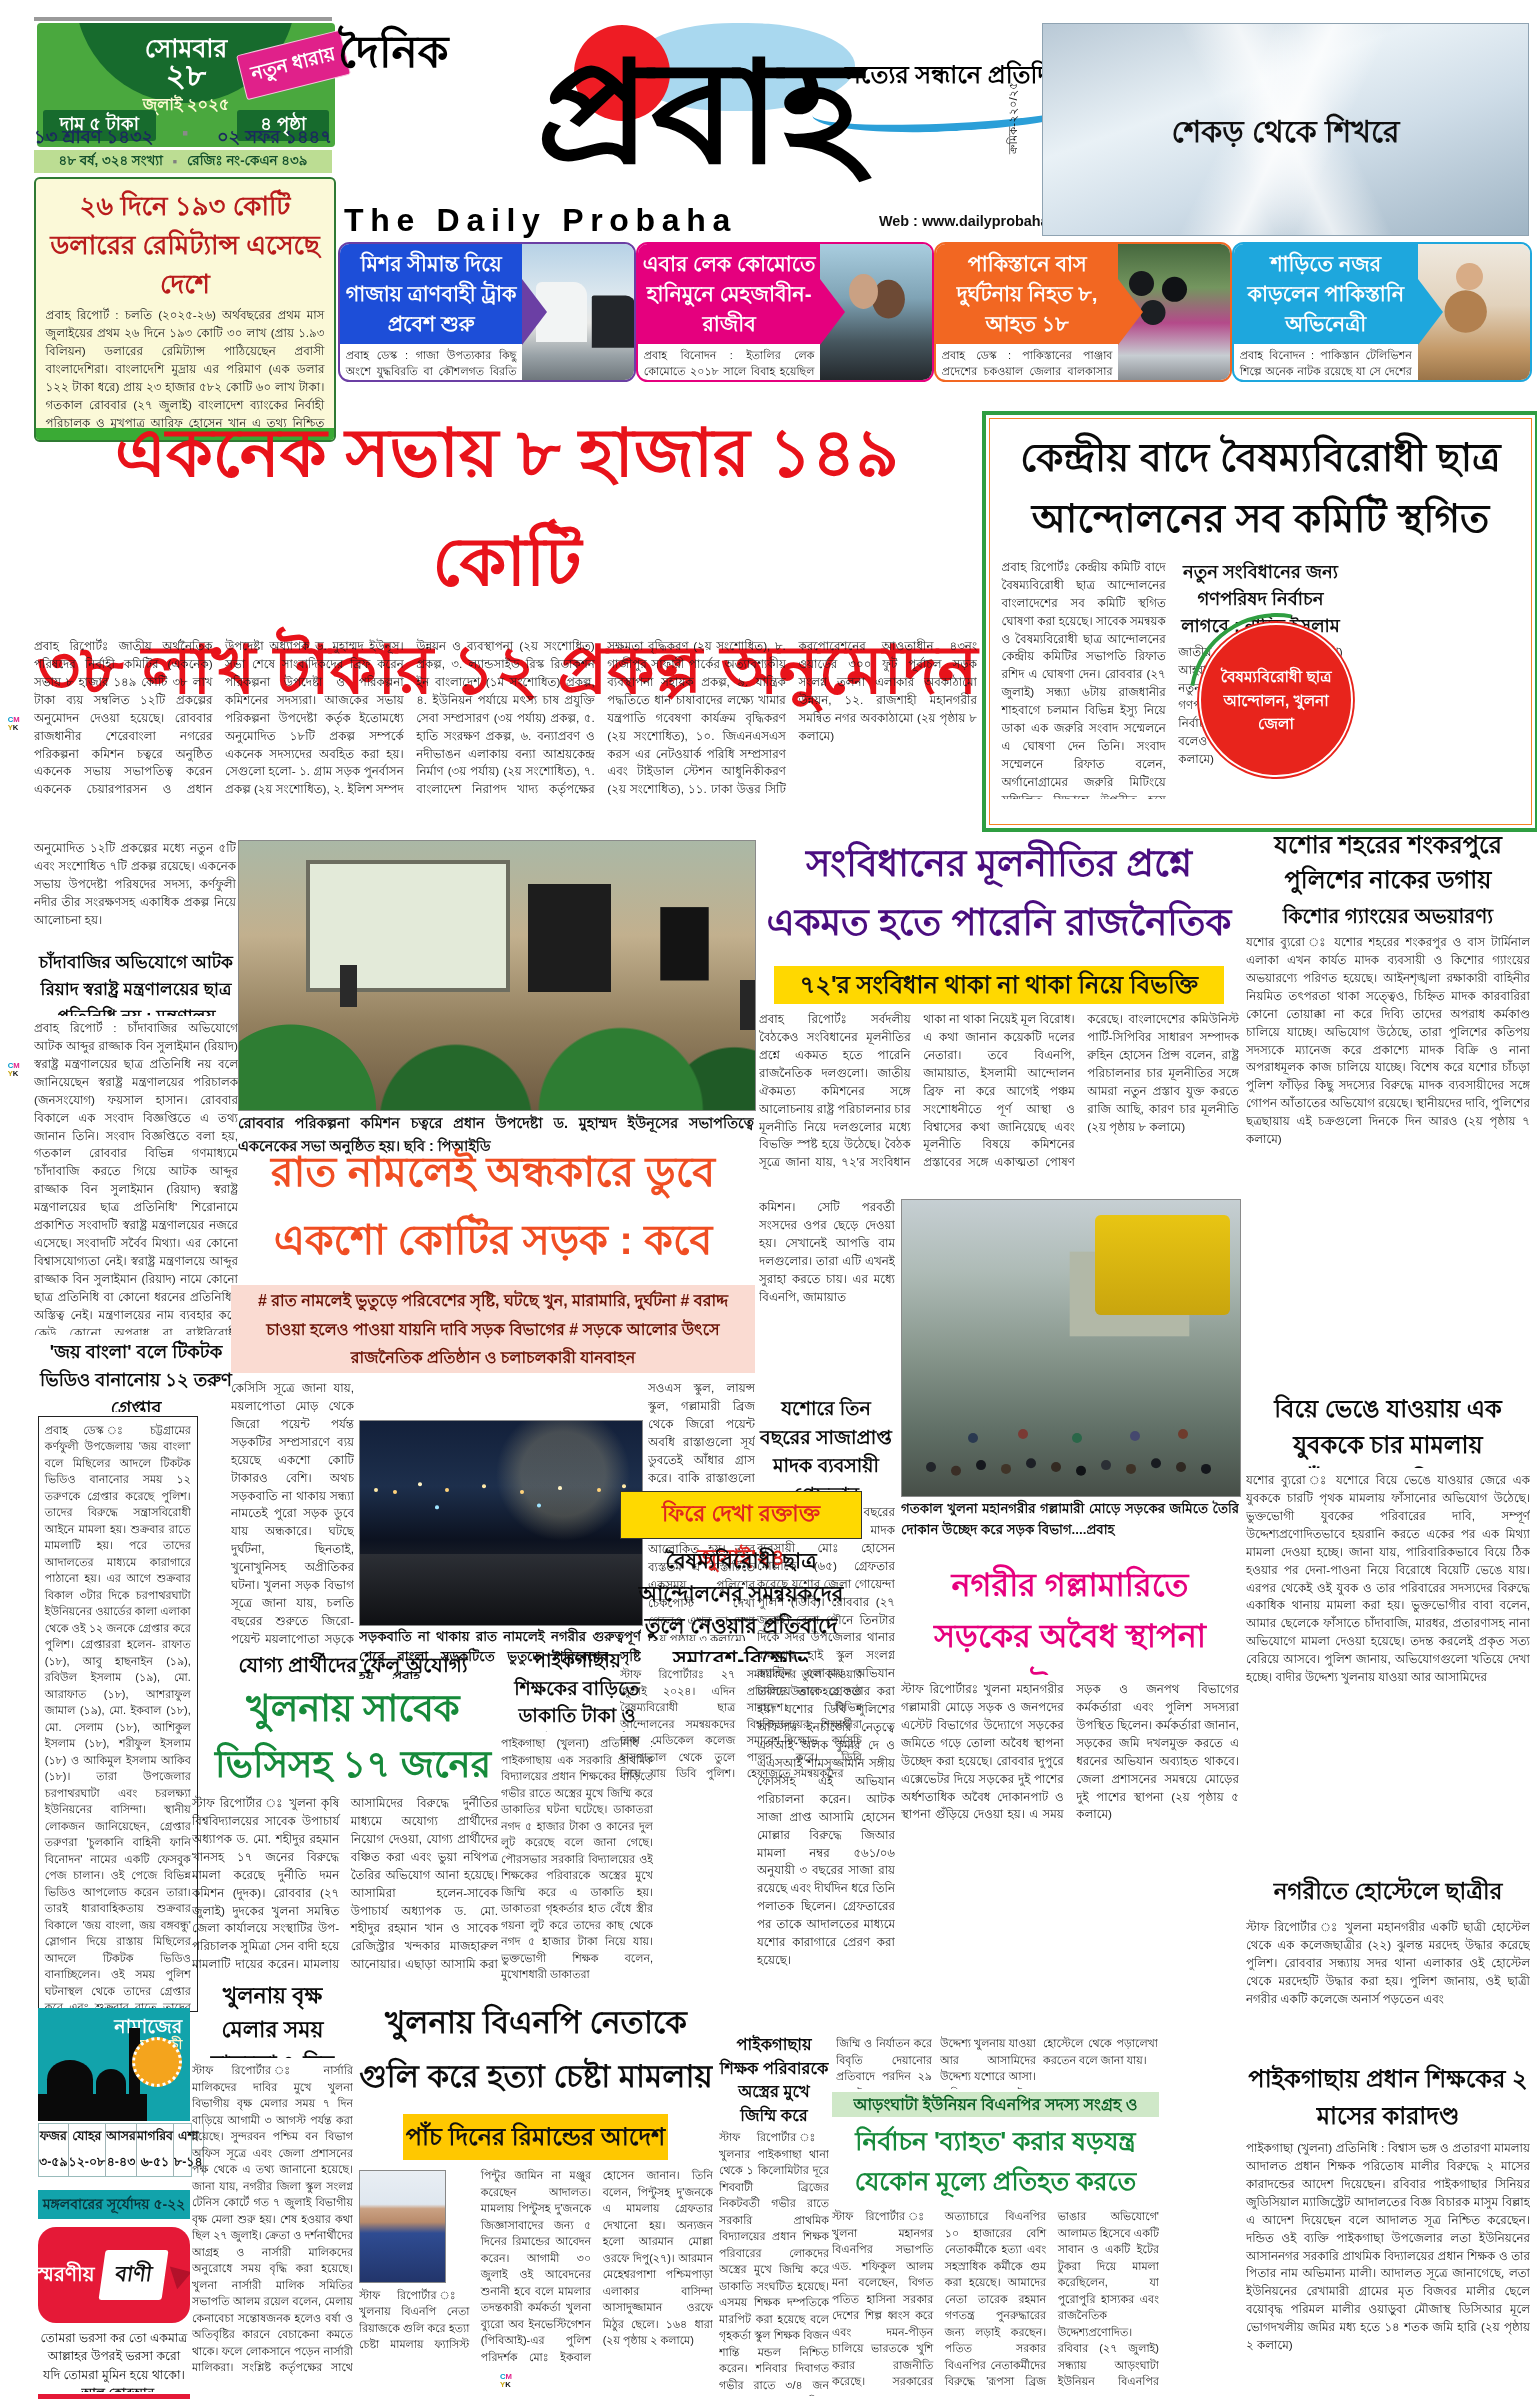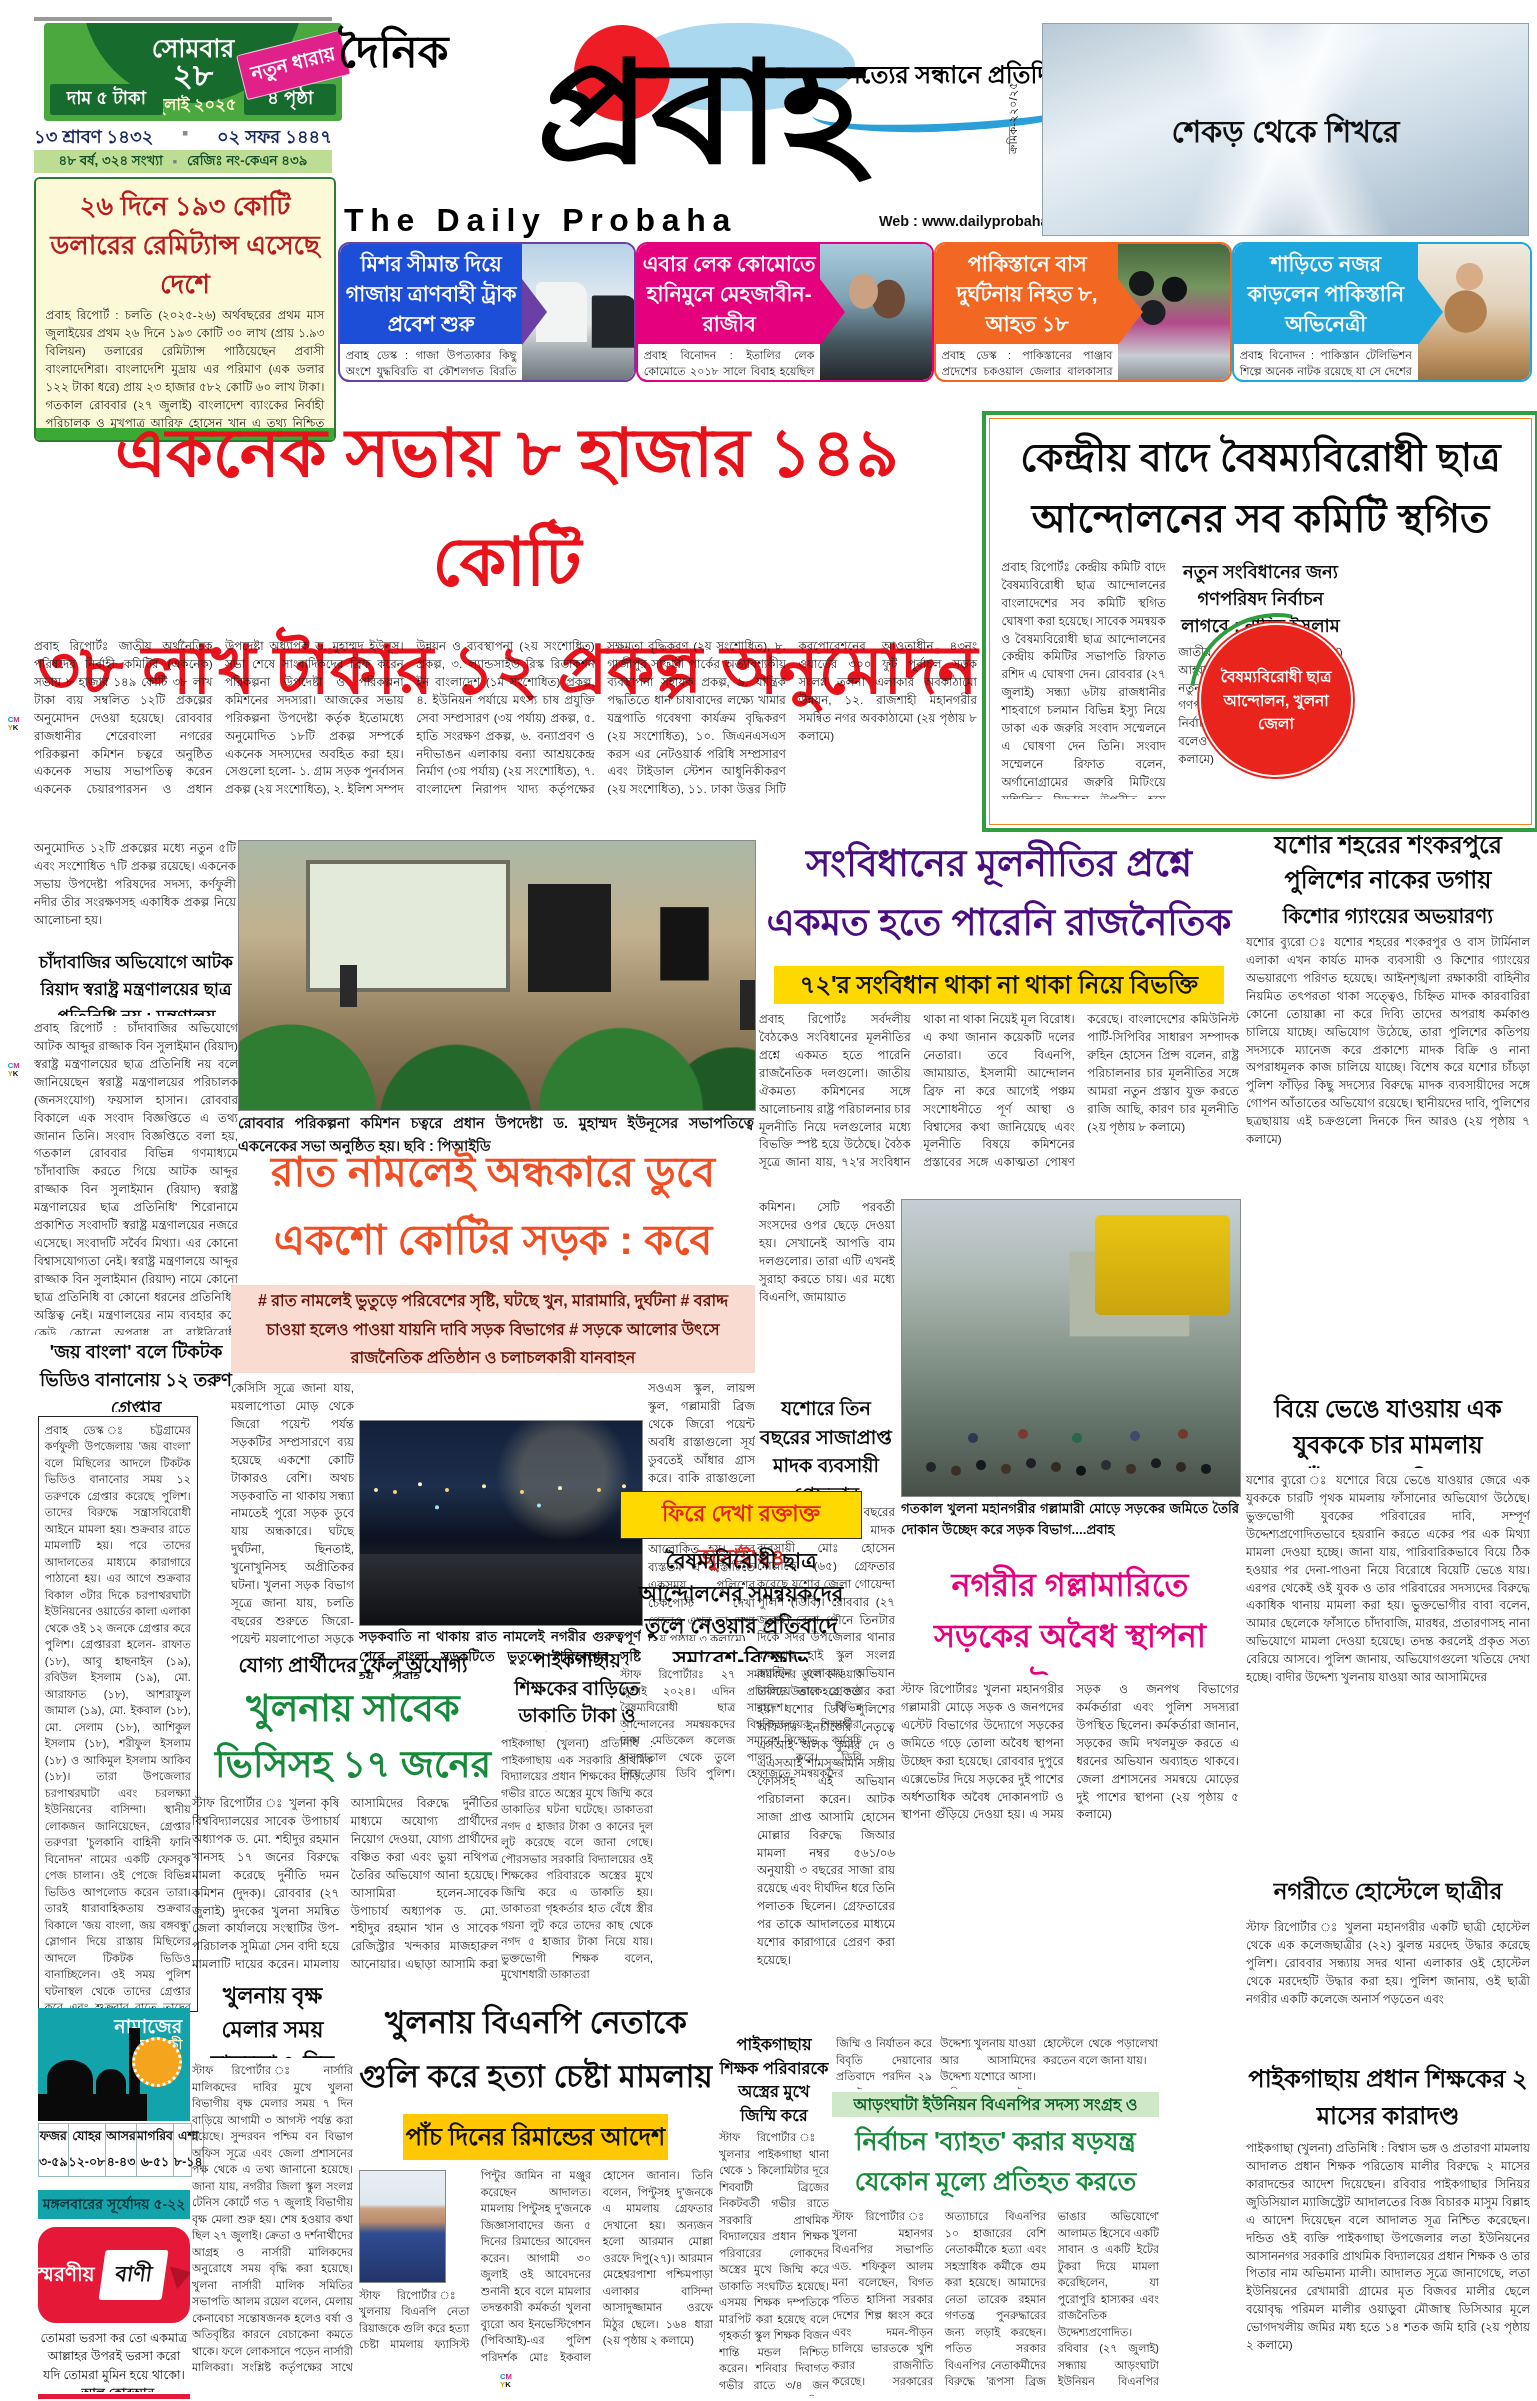--- a/index.html
+++ b/index.html
@@ -90,21 +90,21 @@
 </style>
 </head>
 <body>
 
 <div class="cm" style="left:50px;top:27px"><i>C</i><i class="m">M</i><br><i class="y">Y</i><i class="k">K</i></div>
 <div class="cm" style="left:7.7px;top:716px"><i>C</i><i class="m">M</i><br><i class="y">Y</i><i class="k">K</i></div>
 <div class="cm" style="left:7.7px;top:1062px"><i>C</i><i class="m">M</i><br><i class="y">Y</i><i class="k">K</i></div>
 <div class="cm" style="left:500px;top:2373px"><i>C</i><i class="m">M</i><br><i class="y">Y</i><i class="k">K</i></div>
 
 <div class="abs" style="left:34px;top:17.3px;width:298px;height:3.8px;background:#9a9a9a"></div>
-<div class="abs datebox" style="left:44px;top:23px;width:298px;height:98px">
+<div class="abs datebox" style="left:37px;top:23px;width:298px;height:124px">
   <div class="datearc"></div>
   <div class="abs b c" style="left:0;top:5.8px;width:100%;color:#fff;font-size:25px">সোমবার</div>
   <div class="abs b c" style="left:0;top:37px;width:100%;color:#fff;font-size:31px;line-height:1">২৮</div>
   <div class="abs b c" style="left:0;top:69px;width:100%;color:#fefbd2;font-size:16.3px">জুলাই ২০২৫</div>
   <div class="dgreenbadge" style="left:5.8px;bottom:5.8px;width:113px;height:31px">দাম ৫ টাকা</div>
   <div class="dgreenbadge" style="right:5.8px;bottom:5.8px;width:92px;height:31px">৪ পৃষ্ঠা</div>
 </div>
 <div class="abs b" style="left:34px;top:123px;width:298px;font-size:18px;color:#1b2a5e;display:flex;justify-content:space-between">
   <span>১৩ শ্রাবণ ১৪৩২</span>
     <span style="color:#8a8a8a">▪</span>

